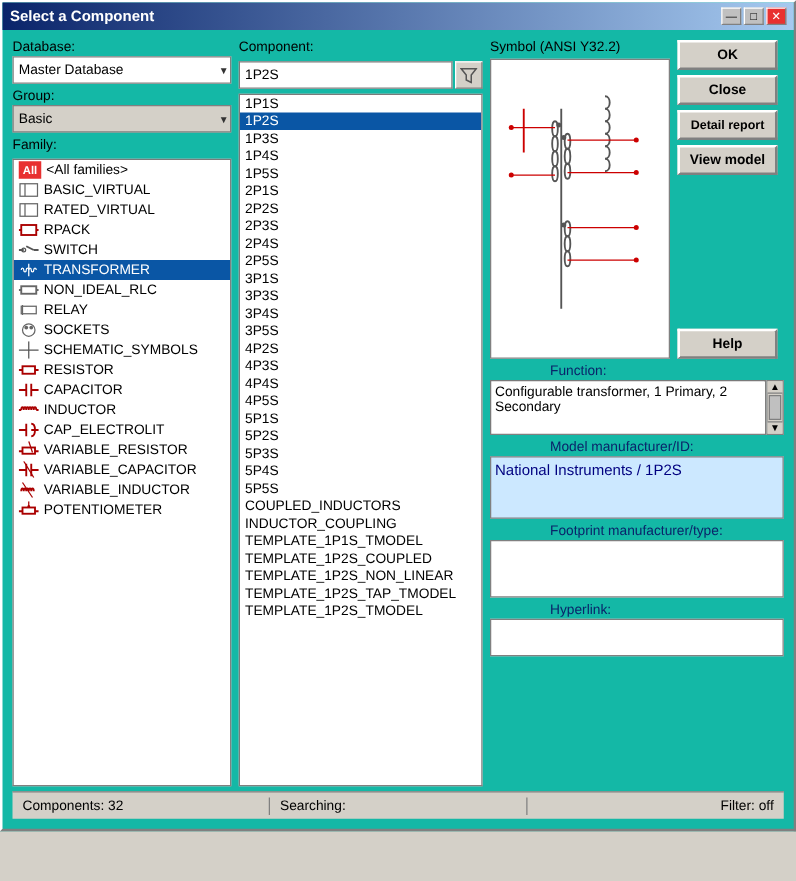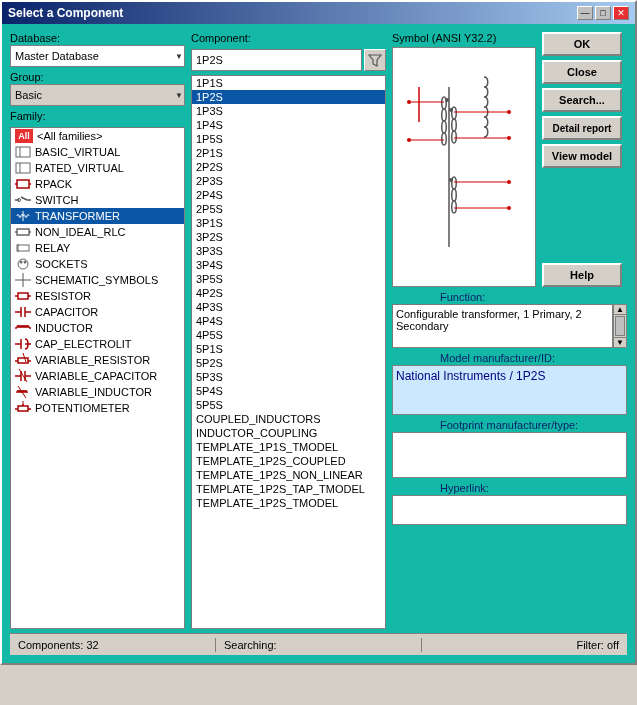--- a/index.html
+++ b/index.html
@@ -582,23 +582,20 @@
           <div class="listbox-item">
               <span>2P4S</span>
             </div>
           <div class="listbox-item">
               <span>2P5S</span>
             </div>
           <div class="listbox-item">
               <span>3P1S</span>
             </div>
           <div class="listbox-item">
-              <span>3P2S</span>
-            </div>
-          <div class="listbox-item">
               <span>3P3S</span>
             </div>
           <div class="listbox-item">
               <span>3P4S</span>
             </div>
           <div class="listbox-item">
               <span>3P5S</span>
             </div>
           <div class="listbox-item">
               <span>4P2S</span>
@@ -697,21 +694,20 @@
                 <circle cx="48" cy="33" r="2" fill="#555"></circle>
                 <circle cx="52" cy="43" r="2" fill="#555"></circle>
                 <circle cx="52" cy="113" r="2" fill="#555"></circle>
               </svg>
             </div>
           </div>
 
           <div class="right-buttons">
             <button class="btn btn-ok">OK</button>
             <button class="btn">Close</button>
-            <button class="btn">Search...</button>
             <button class="btn" style="font-size:10px;">Detail report</button>
             <button class="btn">View model</button>
             <div style="flex:1;"></div>
             <button class="btn">Help</button>
           </div>
         </div>
 
         <div>
           <div class="section-label">Function:</div>
           <div class="text-area-scroll">

